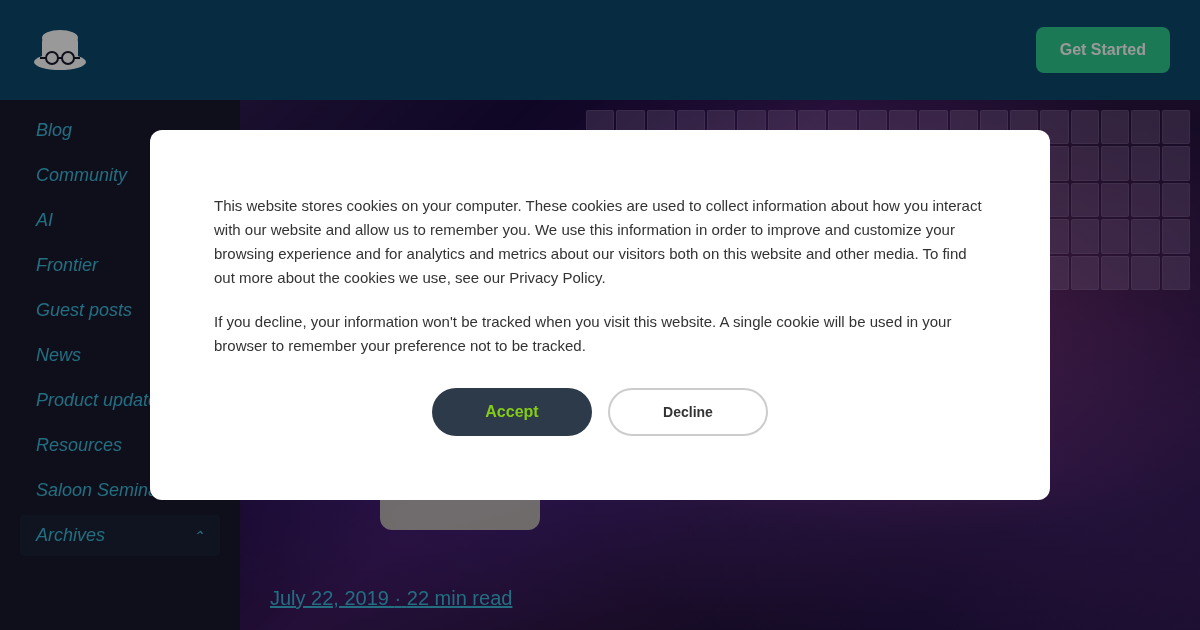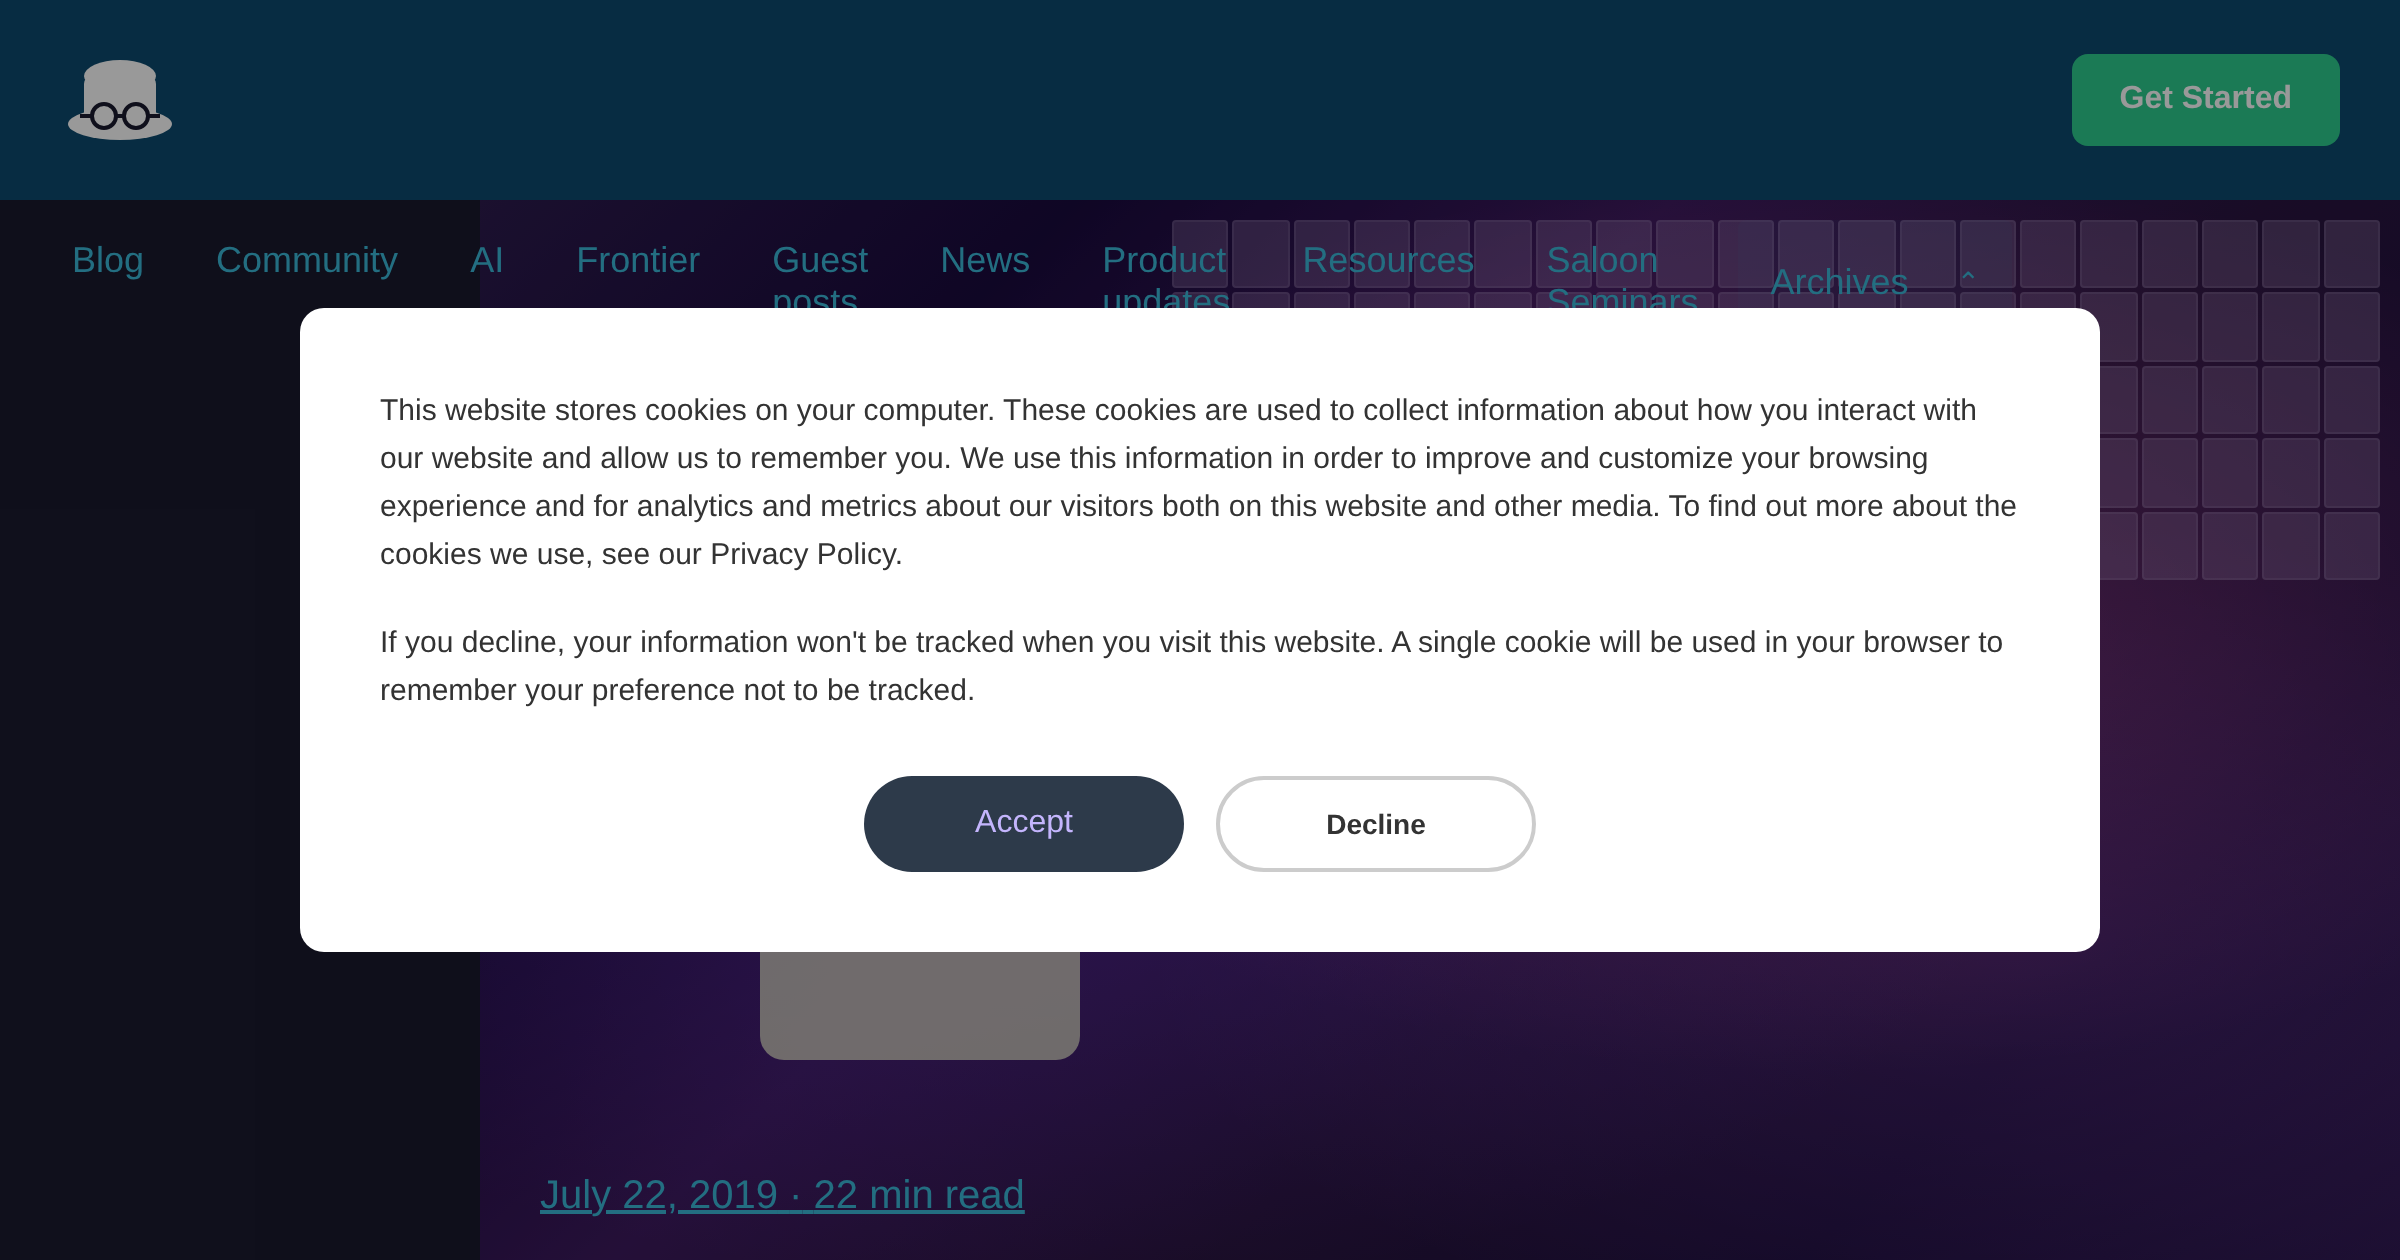--- a/index.html
+++ b/index.html
@@ -57,23 +57,24 @@
       left: 0;
       width: 240px;
       height: 630px;
       background: #1a1a2e;
       padding-top: 110px;
       z-index: 5;
     }
 
     .sidebar nav {
       display: flex;
-      flex-direction: row;
+      flex-direction: column;
       padding: 0 20px;
       gap: 4px;
+      font-style: italic;
     }
 
     .sidebar nav a {
       color: #3bb8d8;
       text-decoration: none;
       font-size: 18px;
       font-weight: 500;
       padding: 10px 16px;
       display: block;
     }
@@ -196,21 +197,21 @@
       background: rgba(0,0,0,0.4);
       z-index: 100;
       display: flex;
       align-items: center;
       justify-content: center;
     }
 
     .modal {
       background: white;
       border-radius: 12px;
-      padding: 40px;
+      padding: 64px;
       max-width: 900px;
       width: 90%;
       margin: 0 auto;
       position: relative;
       z-index: 101;
     }
 
     .modal p {
       color: #333;
       font-size: 15px;
@@ -220,26 +221,26 @@
 
     .modal-buttons {
       display: flex;
       gap: 16px;
       justify-content: center;
       margin-top: 30px;
     }
 
     .btn-accept {
       background: #2d3a4a;
-      color: #c4b5fd;
+      color: #84cc16;
       border: none;
       border-radius: 30px;
       padding: 14px 40px;
       font-size: 16px;
-      font-weight: 400;
+      font-weight: 700;
       cursor: pointer;
       min-width: 160px;
     }
 
     .btn-decline {
       background: white;
       color: #333;
       border: 2px solid #ccc;
       border-radius: 30px;
       padding: 14px 40px;

